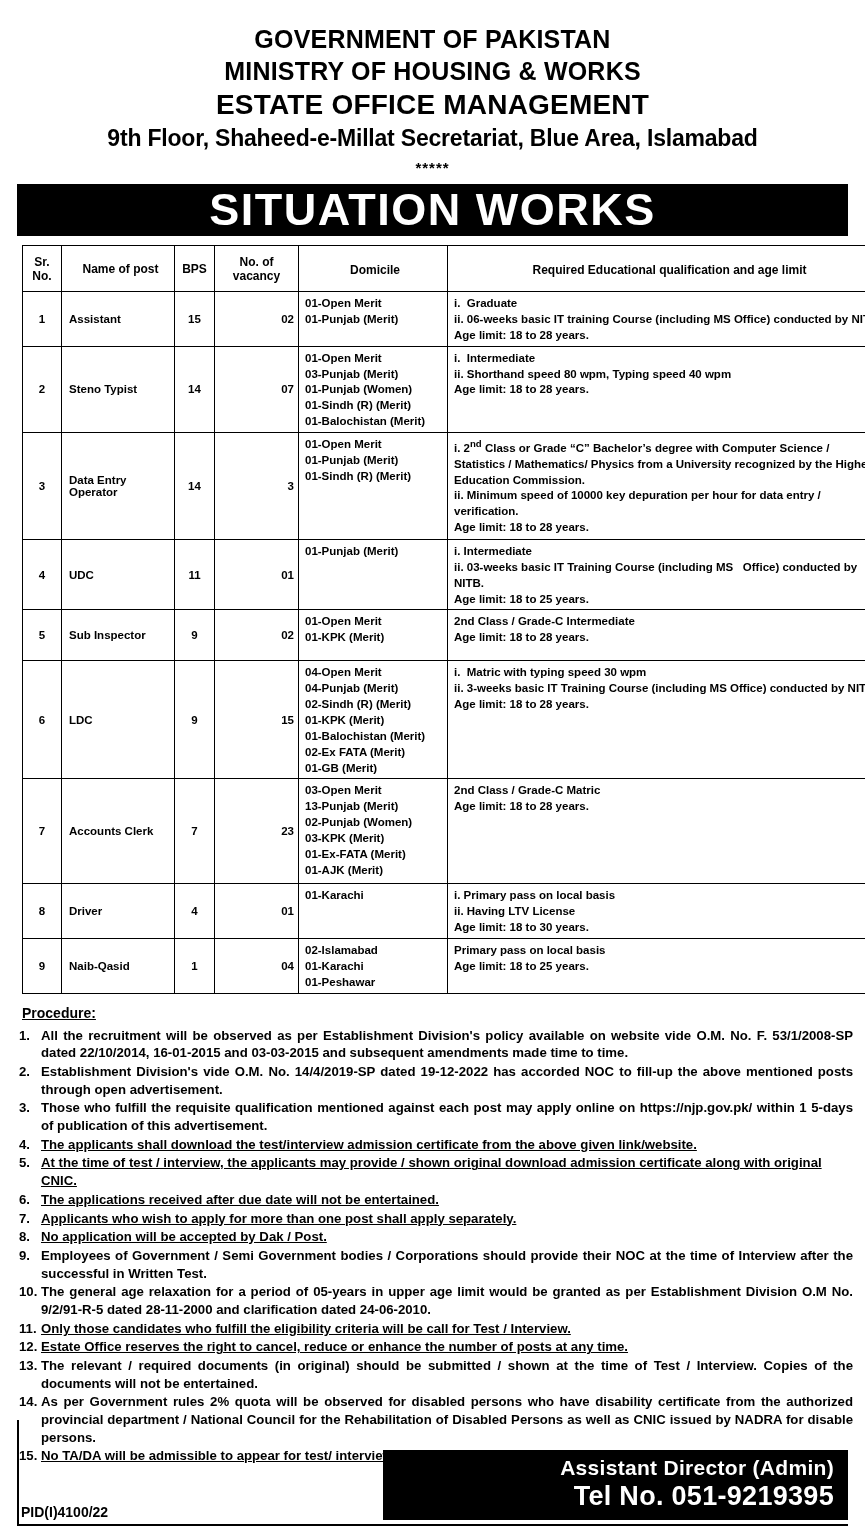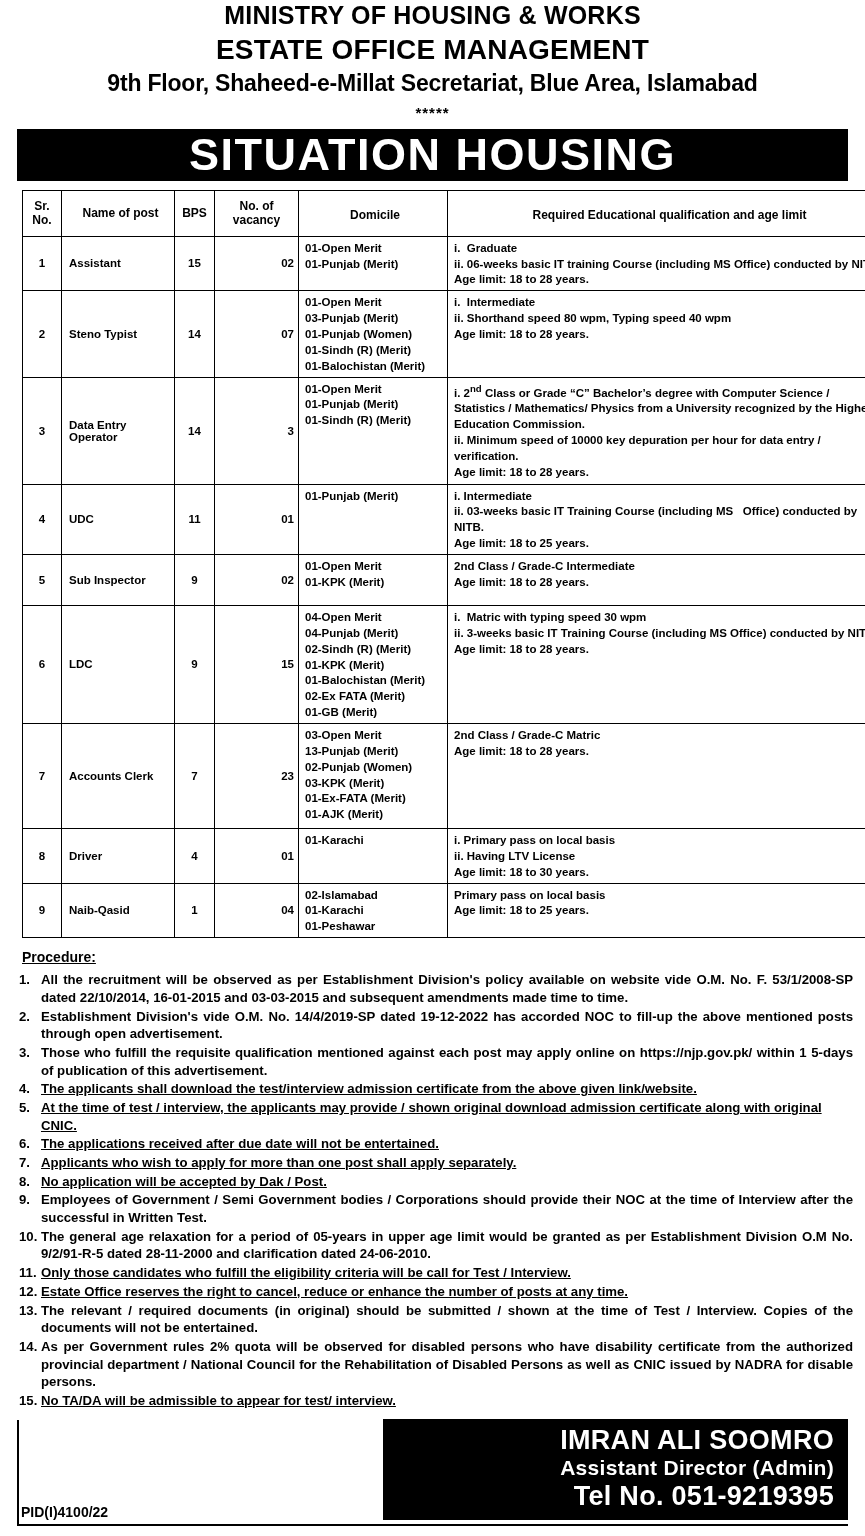--- a/index.html
+++ b/index.html
@@ -161,27 +161,28 @@
     height: 106px;
     background: #000;
   }
 </style>
 </head>
 <body>
 
 <div id="page">
 
   <div id="header-block">
+    <div class="hdr" id="hdr-line1">GOVERNMENT OF PAKISTAN</div>
     <div class="hdr" id="hdr-line2">MINISTRY OF HOUSING &amp; WORKS</div>
     <div class="hdr" id="hdr-line3">ESTATE OFFICE MANAGEMENT</div>
     <div class="hdr" id="hdr-line4">9th Floor, Shaheed-e-Millat Secretariat, Blue Area, Islamabad</div>
     <div id="hdr-stars">*****</div>
   </div>
 
-  <div id="banner">SITUATION HOUSING</div>
+  <div id="banner">SITUATION WORKS</div>
 
 
   <table id="vac-table">
     <thead>
       <tr>
         <th class="c-sr">Sr.
 No.</th>
         <th class="c-name">Name of
 post</th>
         <th class="c-bps">BPS</th>
@@ -437,19 +438,18 @@
         <span class="num">15.</span>
         <span class="txt">No TA/DA will be admissible to appear for test/ interview.</span>
       </li>
     </ol>
 
   <div id="footer">
     <div id="left-rule"></div>
     <div id="bottom-rule"></div>
     <div id="pid">PID(I)4100/22</div>
     <div id="sign-box">
-      <div class="l1">IMRAN ALI SOOMRO</div>
       <div class="l2">Assistant Director (Admin)</div>
       <div class="l3">Tel No. 051-9219395</div>
     </div>
   </div>
 
 </div>
 
 </body></html>

